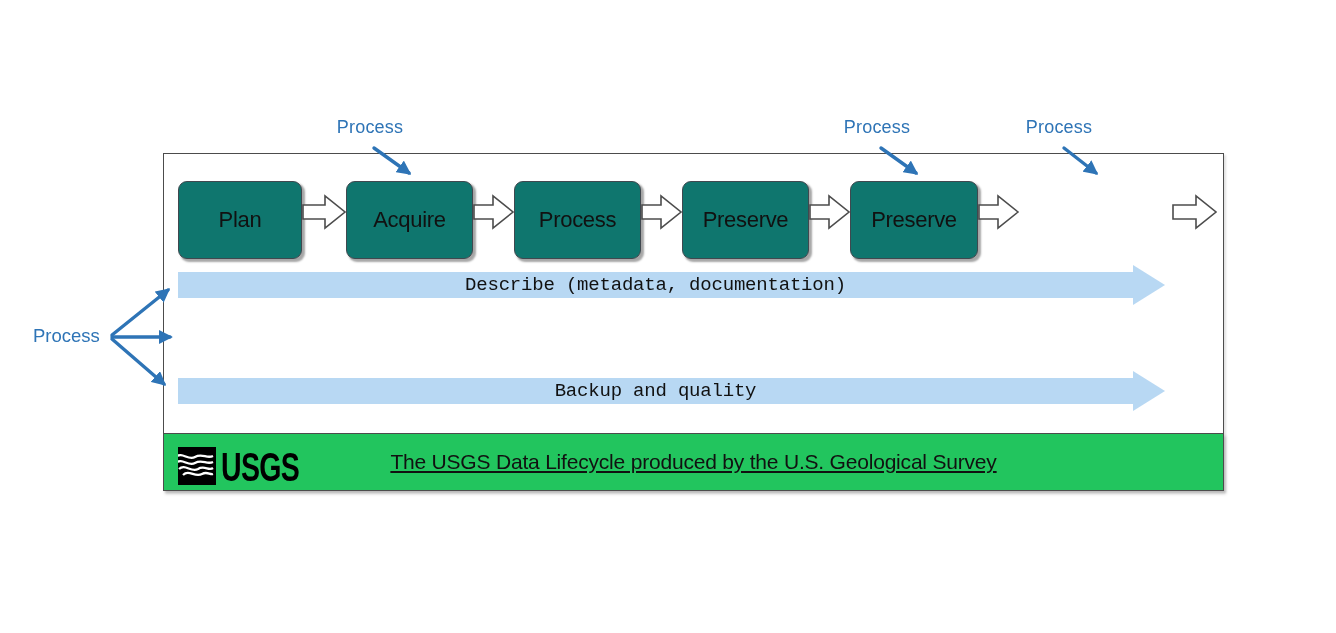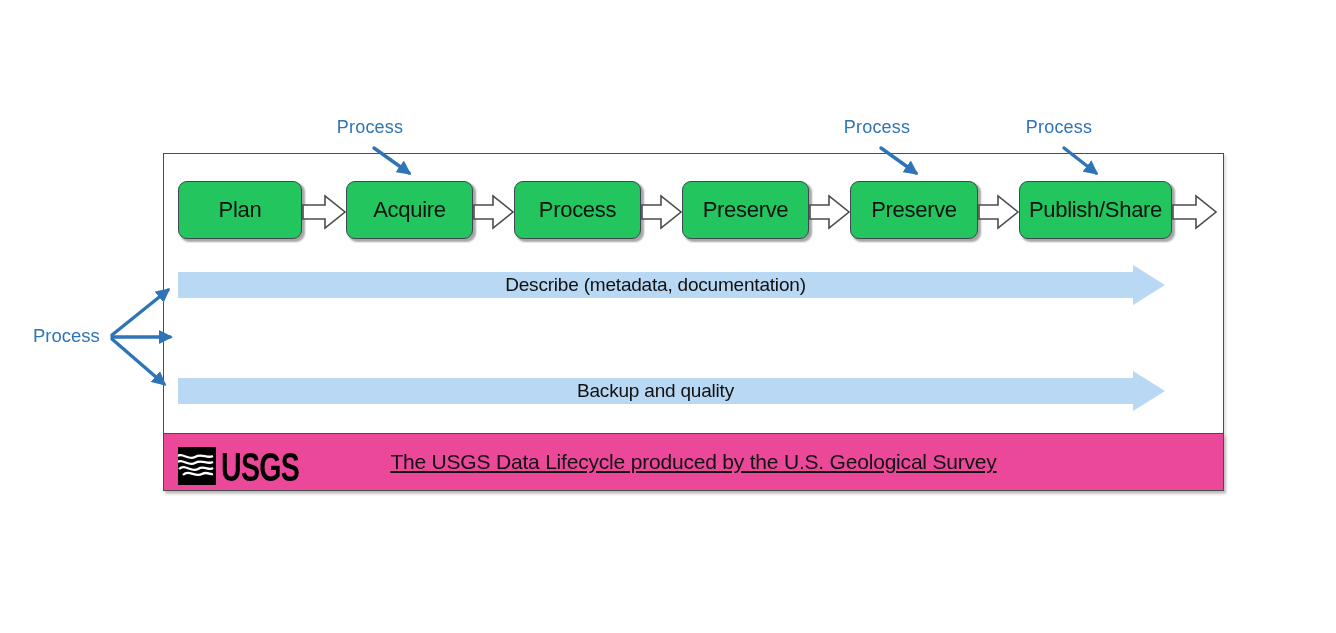--- a/index.html
+++ b/index.html
@@ -10,55 +10,55 @@
     font-family:"Liberation Sans", sans-serif;
   }
   
   .frame {
     position:absolute; left:163px; top:153px; width:1061px; height:338px;
     border:1.5px solid #4c4c4c; background:#ffffff;
     box-shadow:2px 2px 2px rgba(0,0,0,0.12);
   }
   
   .stage {
-    position:absolute; top:181px; height:58px;
-    background:#22c55e; border:1.6px solid #40484f; border-radius:9px;
+    position:absolute; top:181px; height:78px;
+    background:#0f766e; border:1.6px solid #40484f; border-radius:9px;
     box-shadow:2.5px 2.5px 2px rgba(0,0,0,0.35);
     display:flex; align-items:center; justify-content:center;
     z-index:2;
   }
   .stage span {
     font-size:22px; color:#111; letter-spacing:-0.3px; white-space:nowrap;
   }
   
   .bar {
     position:absolute; left:178px; width:955px; height:26px;
     background:#b8d8f3; z-index:1;
     display:flex; align-items:center; justify-content:center;
   }
   .bar::after {
     content:""; position:absolute; right:-32px; top:-7px;
     width:0; height:0;
     border-top:20px solid transparent; border-bottom:20px solid transparent;
     border-left:32px solid #b8d8f3;
   }
-  .bar span { font-size:19px; color:#111; letter-spacing:-0.2px; }
+  .bar span { font-size:19px; color:#111; letter-spacing:-0.2px;font-family:Liberation Mono, monospace; }
   
   .process-label {
     position:absolute; color:#2e74b6; font-size:18px; letter-spacing:0.2px;
     transform:translateX(-50%); white-space:nowrap; z-index:4;
   }
   .process-label-left {
     position:absolute; left:33px; top:325px; color:#2e74b6; font-size:18.5px;
     white-space:nowrap; z-index:4;
   }
   
   .footer {
     position:absolute; left:163px; top:433px; width:1061px; height:58px;
-    background:#ec4899; border:1.5px solid #4c4c4c;
+    background:#22c55e; border:1.5px solid #4c4c4c;
     box-shadow:2px 3px 3px rgba(0,0,0,0.18);
     z-index:3;
   }
   .footer .logo { position:absolute; left:14px; top:13px; }
   .footer .caption {
     position:absolute; left:50%; top:50%; transform:translate(-50%,-50%);
     font-size:21px; color:#111; letter-spacing:-0.2px; white-space:nowrap;text-decoration:underline;
   }
   
   .overlay {
@@ -80,23 +80,20 @@
     <span>Acquire</span>
   </div>
   <div class="stage" style="left:514px;width:127px">
     <span>Process</span>
   </div>
   <div class="stage" style="left:682px;width:127px">
     <span>Preserve</span>
   </div>
   <div class="stage" style="left:850px;width:128px">
     <span>Preserve</span>
-  </div>
-  <div class="stage" style="left:1019px;width:153px">
-    <span>Publish/Share</span>
   </div>
 
   <div class="bar" style="top:272px">
     <span>Describe (metadata, documentation)</span>
   </div>
   <div class="bar" style="top:378px">
     <span>Backup and quality</span>
   </div>
 
   <div class="process-label" style="left:370px;top:117px">Process</div>

